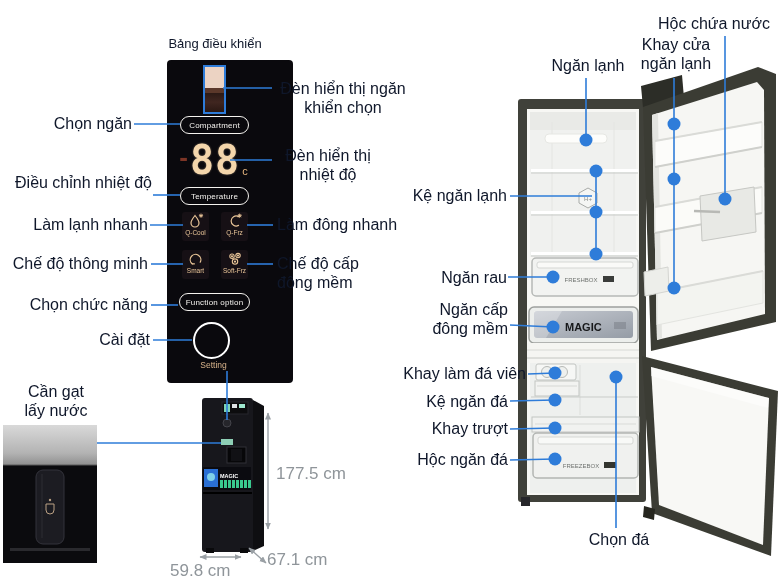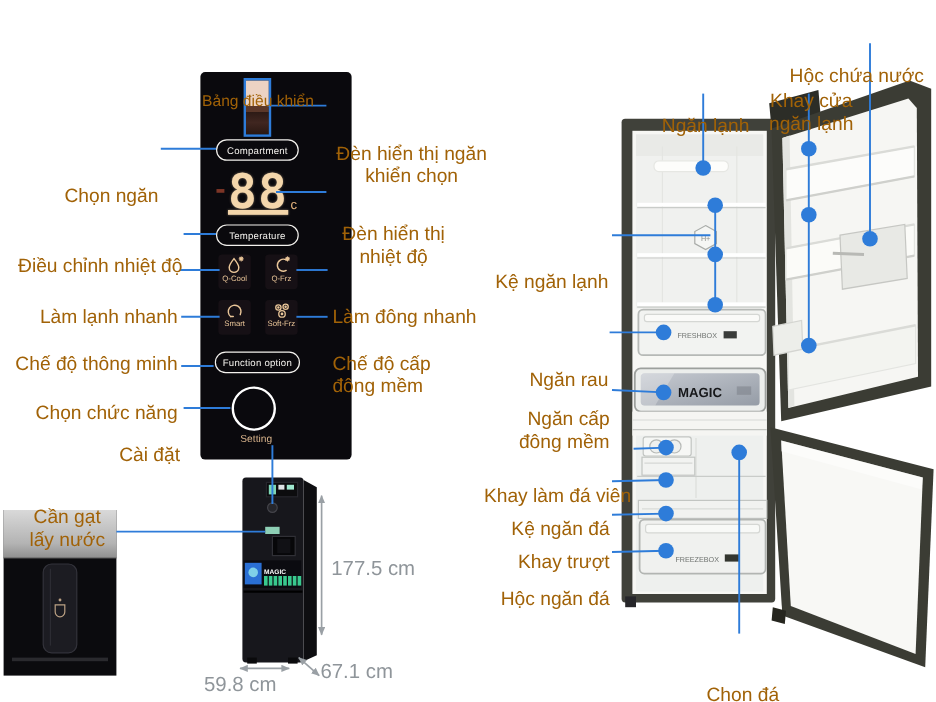--- a/index.html
+++ b/index.html
@@ -1,31 +1,31 @@
 <!DOCTYPE html>
 <html><head>
 <meta charset="utf-8">
 <style>
   html,body{margin:0;padding:0;background:#fff;}
   #stage{position:relative;width:780px;height:585px;background:#fff;overflow:hidden;
          font-family:"Liberation Sans","DejaVu Sans",sans-serif;}
-  .lbl{position:absolute;color:#a16207;font-size:16px;line-height:1.17;white-space:pre-line;margin-top:40px;}
+  .lbl{position:absolute;color:#0f172a;font-size:16px;line-height:1.17;white-space:pre-line;}
   .lbl.r{text-align:right}
   .lbl.c{text-align:center}
   .dim{position:absolute;color:#8f959a;font-size:17px;}
   
   #panel{position:absolute;left:167px;top:60px;width:93px;height:323px;background:#0a090d;border-radius:4px;z-index:2;padding-left:33px;}
   .pbtn{position:absolute;border:1.4px solid #f4f2ee;border-radius:9px;color:#f4f2ee;
         font-size:8px;display:flex;align-items:center;justify-content:center;letter-spacing:.2px;}
   #indicator{position:absolute;left:36px;top:5px;width:19px;height:45px;border:2px solid #2e7cd9;
              background:linear-gradient(to bottom,#ecd3c3 0%,#ecd3c3 47%,#5b382a 47%,#5b382a 58%,#2c1a15 58%,#402620 78%,#2a1813 100%);}
   #display{position:absolute;left:6px;top:77px;width:81px;height:46px;display:flex;align-items:center;justify-content:center;}
   #display .minus{color:#7d3526;font-size:26px;font-weight:bold;margin-right:2px;transform:translateY(-3px);}
   #display .digits{font-family:"DejaVu Sans Mono","Liberation Mono",monospace;font-weight:bold;
-                   font-size:40px;color:#f4d6ab;letter-spacing:1px;text-shadow:0 0 2px rgba(244,214,171,.5);text-decoration:underline;}
+                   font-size:40px;color:#f4d6ab;letter-spacing:1px;text-shadow:0 0 2px rgba(244,214,171,.5);}
   #display .unit{color:#e8b77f;font-size:11px;align-self:flex-end;margin:0 0 6px 2px;}
   .tile{position:absolute;width:27px;height:29px;background:#161015;border-radius:3px;
         display:flex;flex-direction:column;align-items:center;justify-content:flex-start;}
   .tile svg{margin-top:1px}
   .tile .tlbl{color:#e9c598;font-size:6.5px;margin-top:0px;white-space:nowrap;}
   #setting-circle{position:absolute;left:26px;top:262px;width:33px;height:33px;border:2px solid #fff;border-radius:50%;}
   #setting-lbl{position:absolute;left:0;top:300px;width:93px;text-align:center;color:#d9b48c;font-size:8.5px;}
   svg{display:block}
   #art{position:absolute;left:0;top:0;z-index:3;pointer-events:none;}
   .lbl,.dim{z-index:4}

